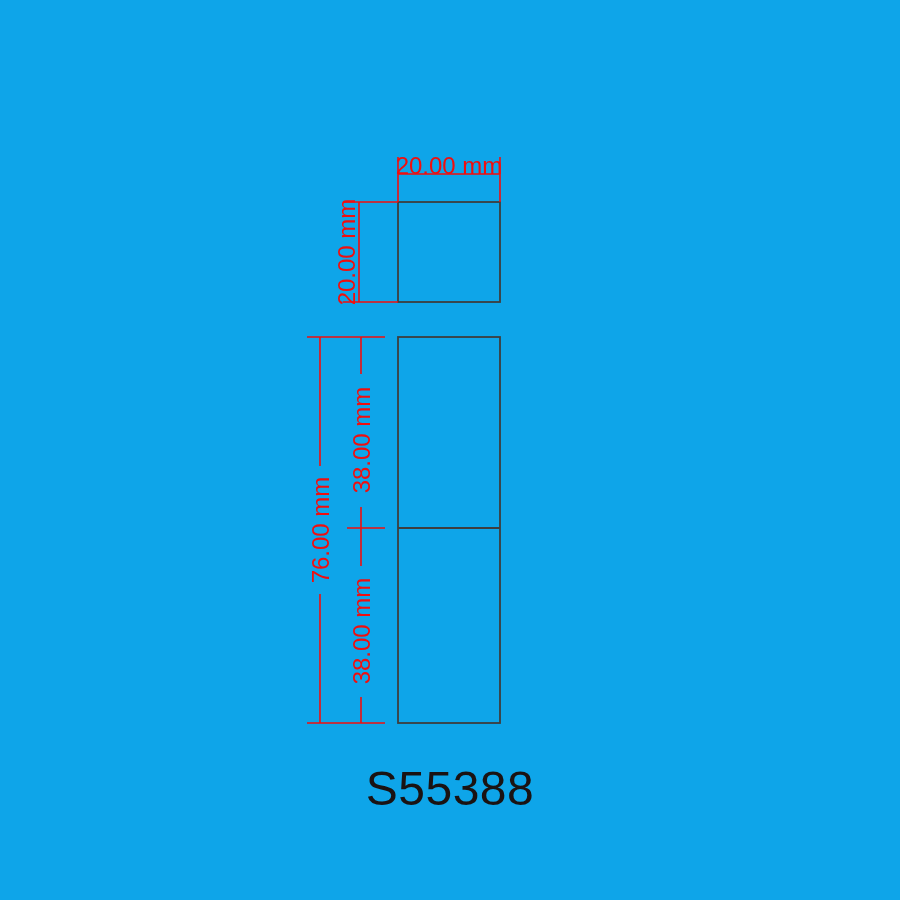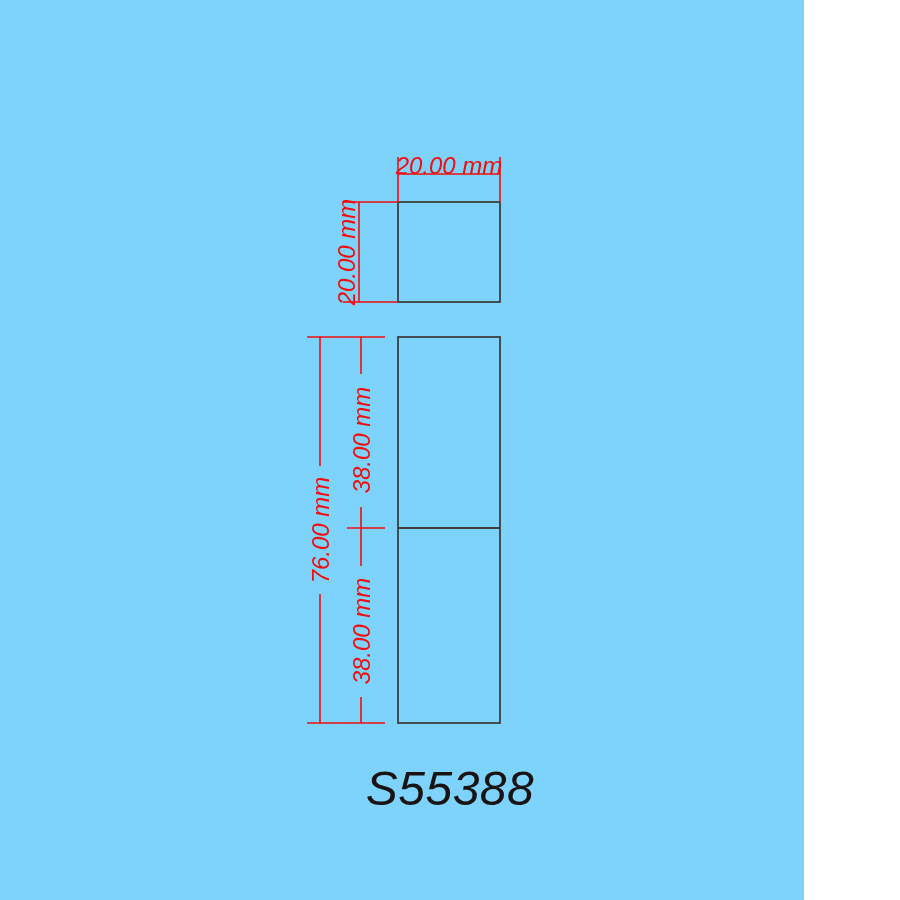--- a/index.html
+++ b/index.html
@@ -3,25 +3,24 @@
 <meta charset="utf-8">
 <style>
   html, body {
     margin: 0;
     padding: 0;
     background: #ffffff;
     font-family: "Liberation Sans", "DejaVu Sans", sans-serif;
   }
   .sheet {
     position: relative;
-    width: 804px;
+    width: 900px;
     height: 900px;
-    background: #7dd3fc;
+    background: #0ea5e9;
     overflow: hidden;
-    font-style: italic;
   }
   svg { display: block; }
   .outline {
     fill: none;
     stroke: #3e3e3e;
     stroke-width: 1.8;
   }
   .dim-line {
     fill: none;
     stroke: #f10e0e;

